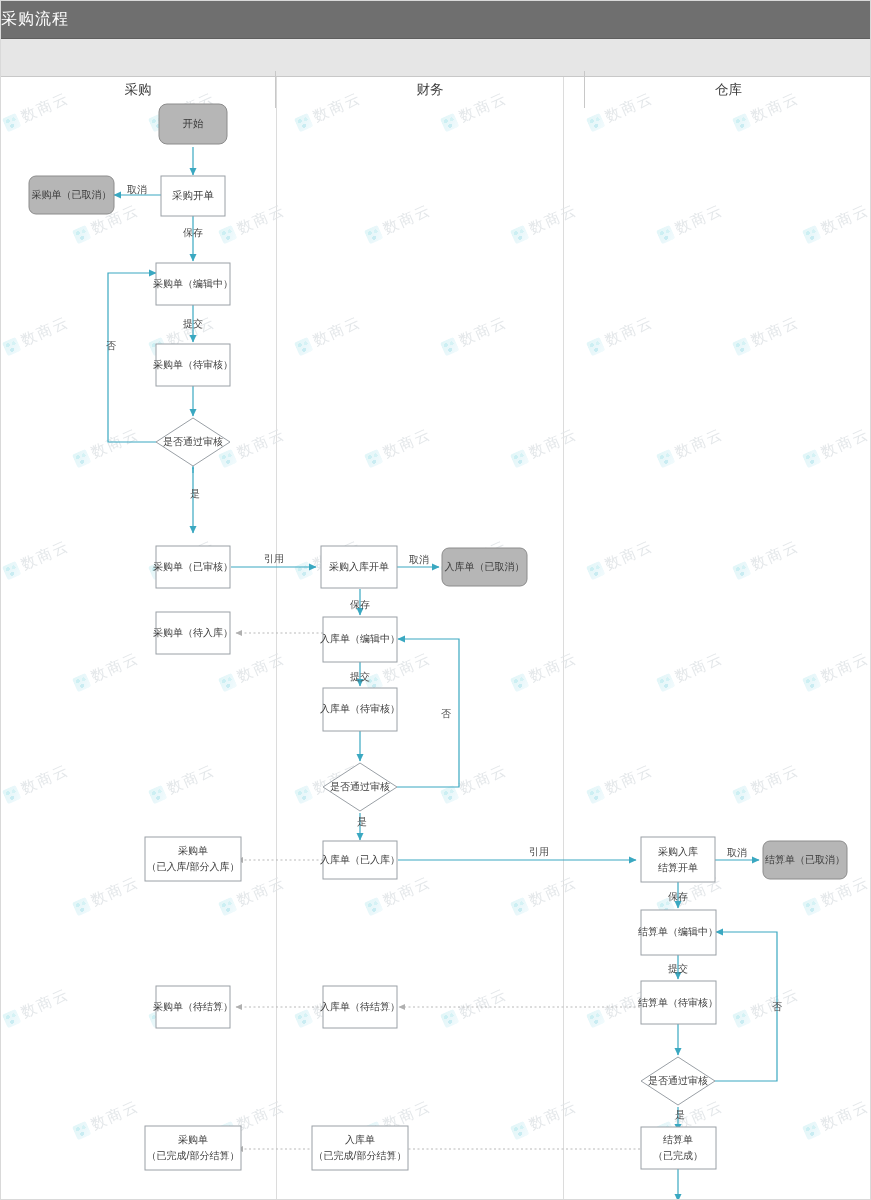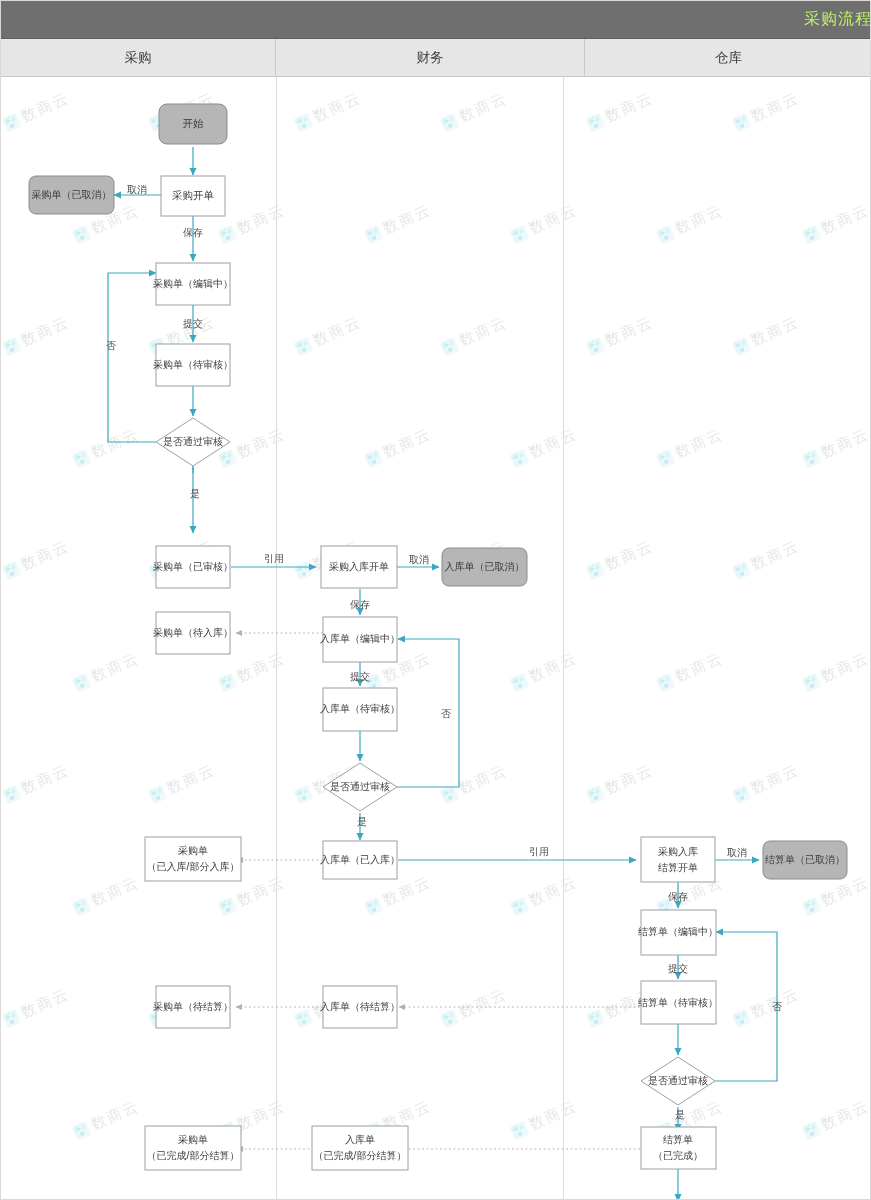--- a/index.html
+++ b/index.html
@@ -14,40 +14,41 @@
     height:1200px;
     overflow:hidden;
     background:#ffffff;
     border:1px solid #d9d9d9;
     box-sizing:border-box;
   }
   
   .title-bar{
     position:absolute;left:0;top:0;width:871px;height:38px;
     background:#6f6f6f;
-    color:#bef264;
+    color:#ffffff;
     font-size:16px;
-    display:flex;align-items:center;justify-content:flex-end;
+    display:flex;align-items:center;justify-content:flex-start;
     letter-spacing:1px;
     box-sizing:border-box;
     border-bottom:1px solid #5e5e5e;
   }
   .lane-head-row{
     position:absolute;left:0;top:38px;width:871px;height:38px;
     display:flex;
     background:#e6e6e6;
     box-sizing:border-box;
     border-bottom:1px solid #c8c8c8;
   }
   .lane-head{
     display:flex;align-items:center;justify-content:center;
     font-size:13.5px;color:#3c3c3c;
     box-sizing:border-box;
     border-right:1px solid #c8c8c8;
     height:100%;
+    margin-top:32px;
   }
   .lane-head:last-child{border-right:none;}
   .lane-head.l1{width:275px;}
   .lane-head.l2{width:287px;}
   .lane-head.l3{width:309px;}
 
   
   .canvas{
     position:absolute;left:0;top:76px;width:871px;height:1124px;
     overflow:hidden;

